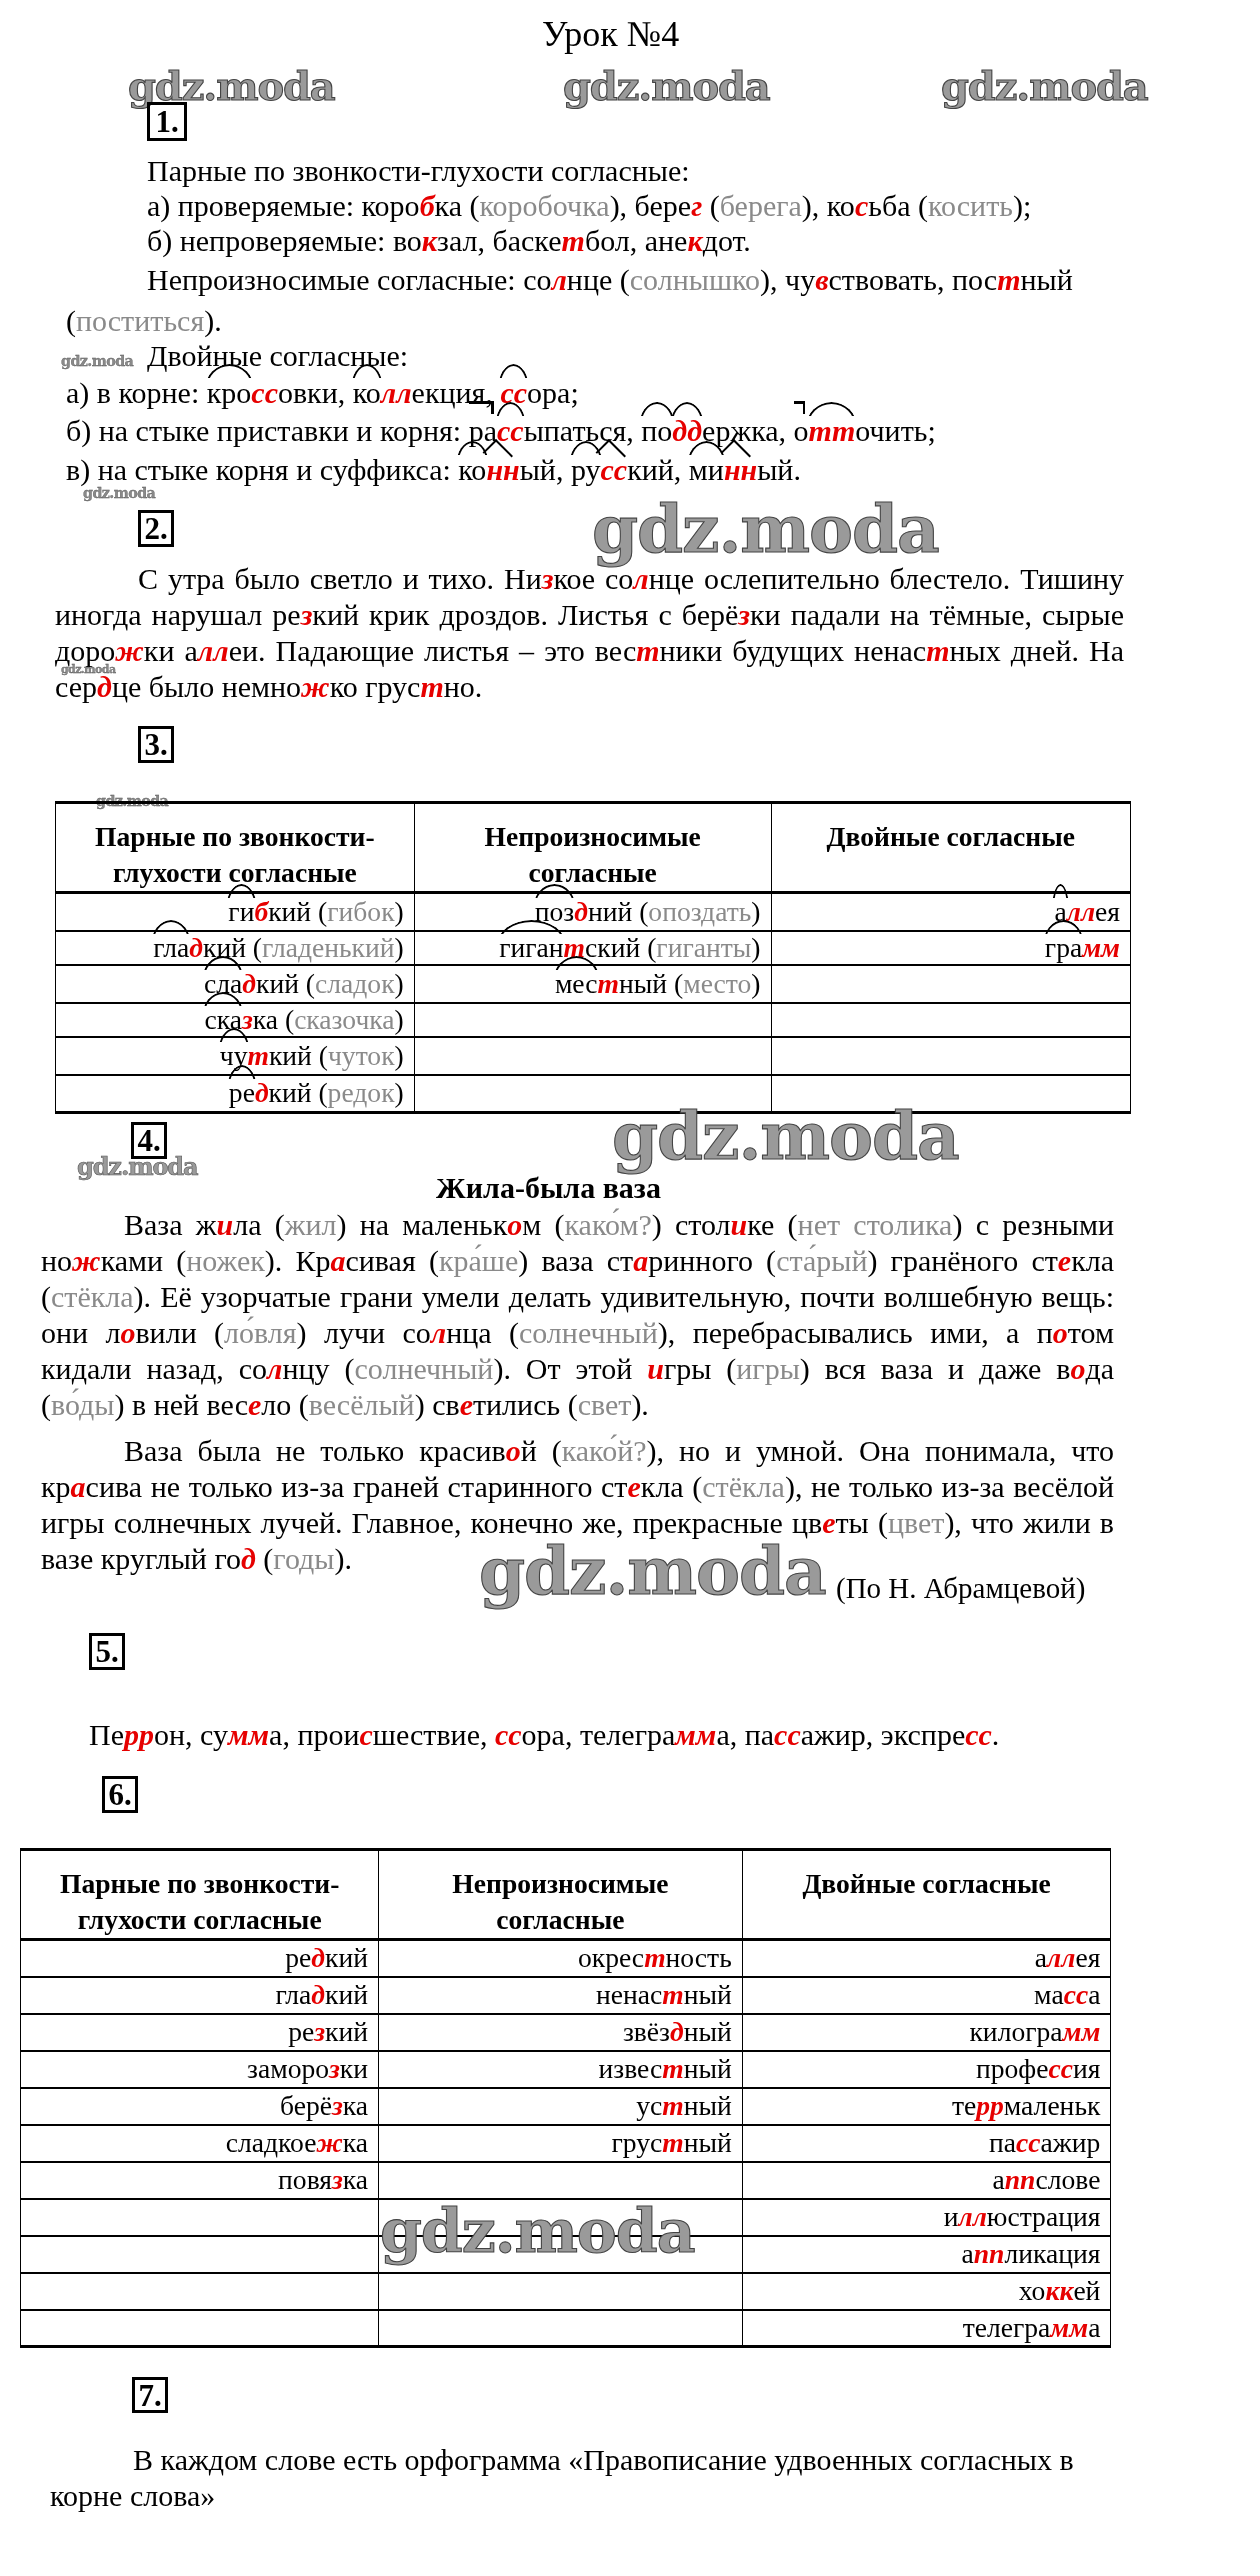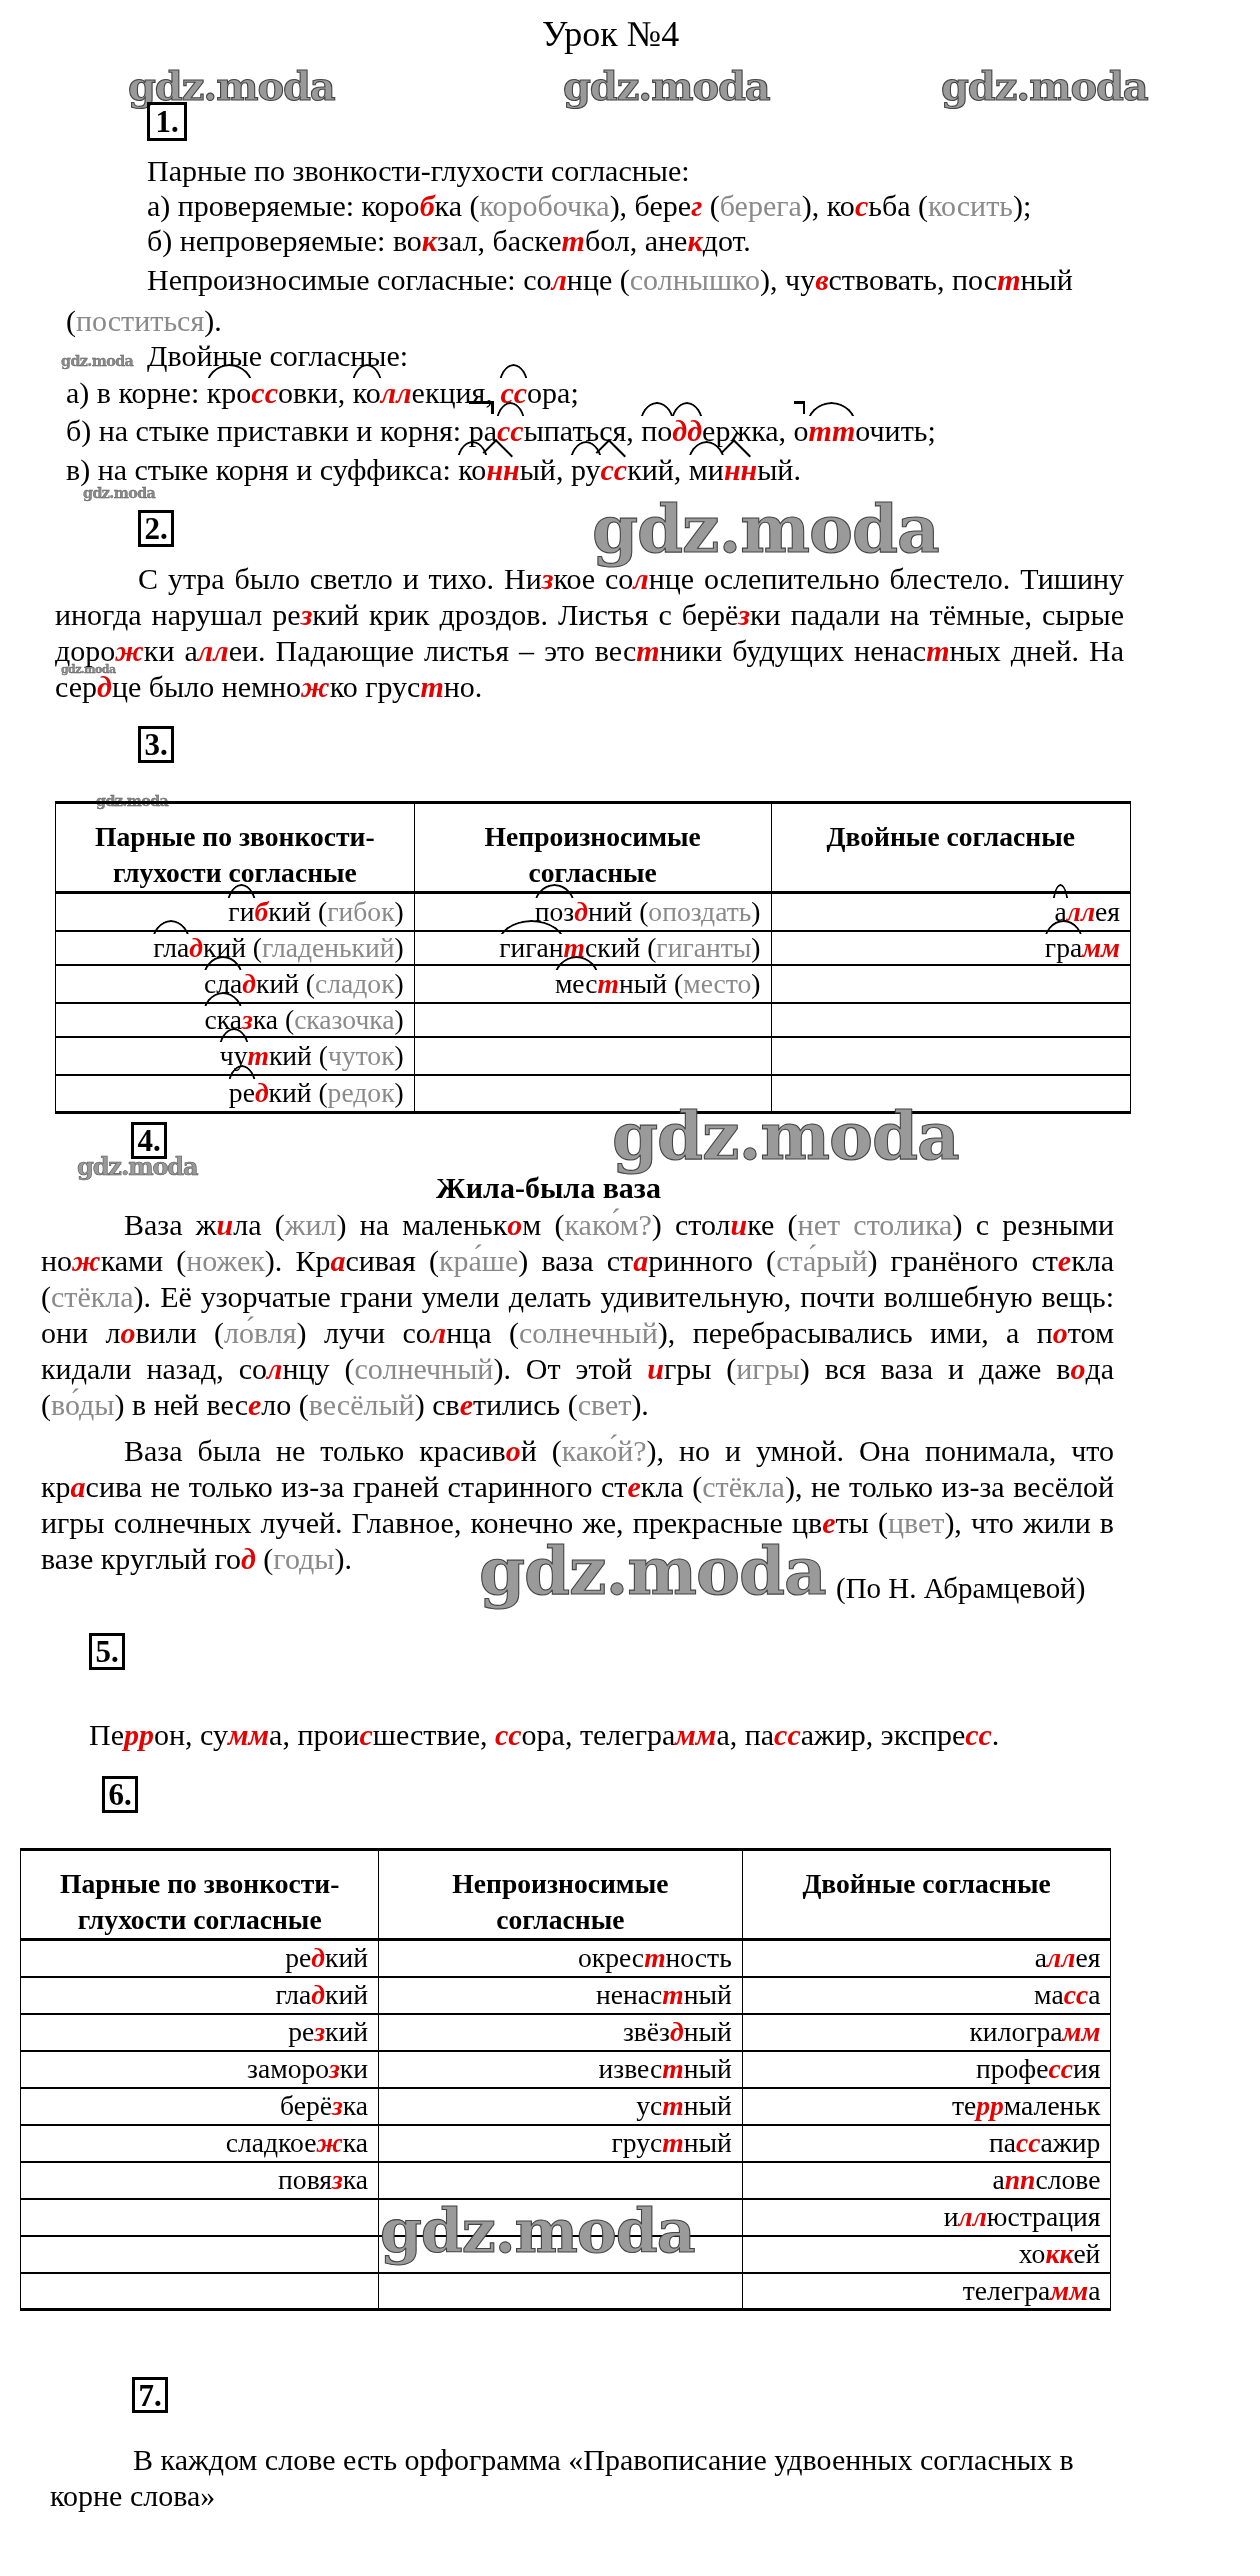--- a/index.html
+++ b/index.html
@@ -178,20 +178,25 @@
         <td><span>а</span><span class="r">пп</span><span>слове</span></td>
       </tr>
       <tr style="height: 37px;">
         <td></td>
         <td></td>
         <td><span>и</span><span class="r">лл</span><span>юстрация</span></td>
       </tr>
       <tr style="height: 37px;">
         <td></td>
         <td></td>
+        <td><span>а</span><span class="r">пп</span><span>ликация</span></td>
+      </tr>
+      <tr style="height: 37px;">
+        <td></td>
+        <td></td>
         <td><span>хо</span><span class="r">кк</span><span>ей</span></td>
       </tr>
       <tr style="height: 37px;">
         <td></td>
         <td></td>
         <td><span>телегра</span><span class="r">мм</span><span>а</span></td>
       </tr>
     </tbody>
 </table>
 <div class="abs wm l" style="left:380px;top:2196px;font-size:60px;">gdz.moda</div>

